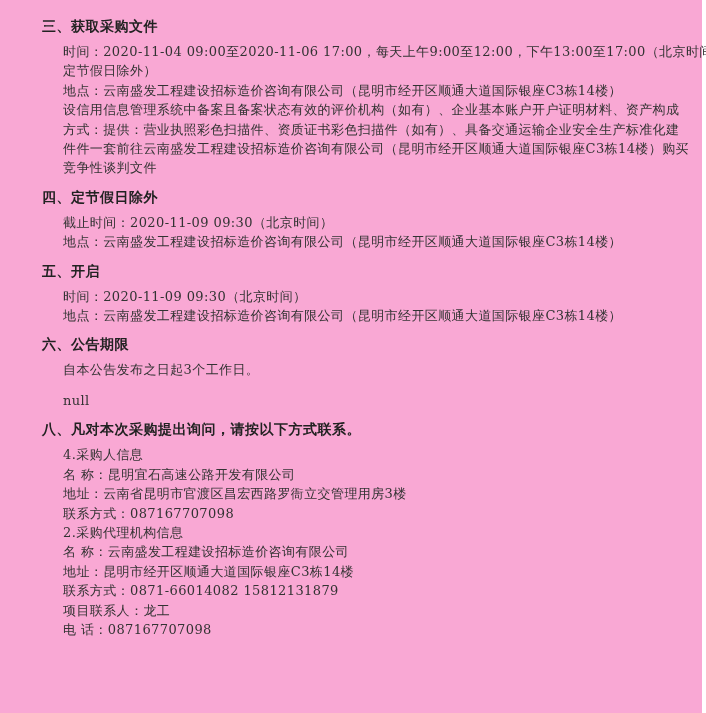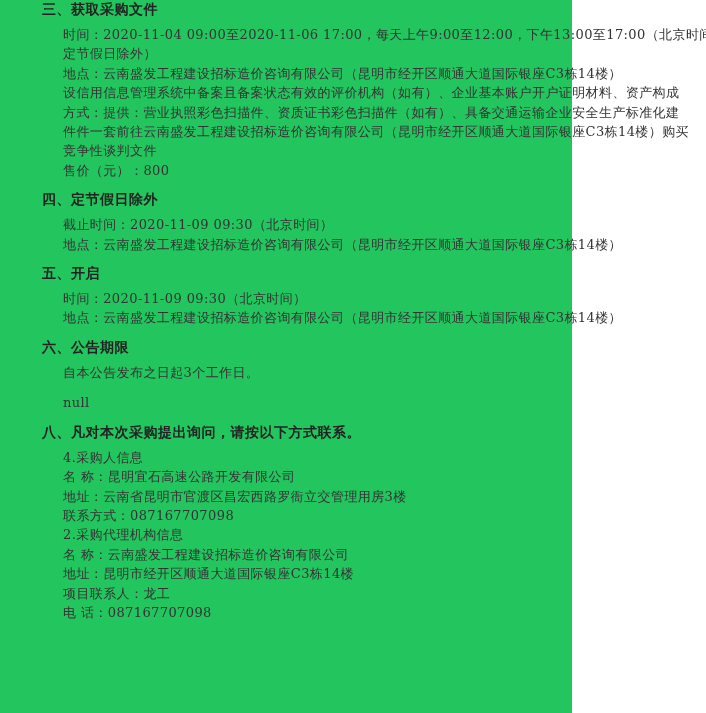--- a/index.html
+++ b/index.html
@@ -7,24 +7,24 @@
     padding: 0;
     background: #ffffff;
   }
   body {
     width: 706px;
     height: 713px;
     overflow: hidden;
   }
   .doc {
     box-sizing: border-box;
-    width: 572px;
+    width: 702px;
     height: 713px;
-    padding: 1px 38px 0 42px;
-    background: #22c55e;
+    padding: 18px 38px 0 42px;
+    background: #f9a8d4;
   }
   .section {
     margin-bottom: 11px;
   }
   .section-heading {
     font-family: "Liberation Sans", "DejaVu Sans", sans-serif;
     font-weight: bold;
     font-size: 14px;
     line-height: 16px;
     letter-spacing: 0.5px;
@@ -51,21 +51,20 @@
   <div class="section">
     <h2 class="section-heading">三、获取采购文件</h2>
     <div class="section-body">
       <div class="doc-line">时间：2020-11-04 09:00至2020-11-06 17:00，每天上午9:00至12:00，下午13:00至17:00（北京时间，法</div>
       <div class="doc-line">定节假日除外）</div>
       <div class="doc-line">地点：云南盛发工程建设招标造价咨询有限公司（昆明市经开区顺通大道国际银座C3栋14楼）</div>
       <div class="doc-line">设信用信息管理系统中备案且备案状态有效的评价机构（如有）、企业基本账户开户证明材料、资产构成</div>
       <div class="doc-line">方式：提供：营业执照彩色扫描件、资质证书彩色扫描件（如有）、具备交通运输企业安全生产标准化建</div>
       <div class="doc-line">件件一套前往云南盛发工程建设招标造价咨询有限公司（昆明市经开区顺通大道国际银座C3栋14楼）购买</div>
       <div class="doc-line">竞争性谈判文件</div>
-      <div class="doc-line">售价（元）：800</div>
     </div>
   </div>
 
   <div class="section">
     <h2 class="section-heading">四、定节假日除外</h2>
     <div class="section-body">
       <div class="doc-line">截止时间：2020-11-09 09:30（北京时间）</div>
       <div class="doc-line">地点：云南盛发工程建设招标造价咨询有限公司（昆明市经开区顺通大道国际银座C3栋14楼）</div>
     </div>
   </div>
@@ -94,18 +93,19 @@
   <div class="section">
     <h2 class="section-heading">八、凡对本次采购提出询问，请按以下方式联系。</h2>
     <div class="section-body">
       <div class="doc-line">4.采购人信息</div>
       <div class="doc-line">名 称：昆明宜石高速公路开发有限公司</div>
       <div class="doc-line">地址：云南省昆明市官渡区昌宏西路罗衙立交管理用房3楼</div>
       <div class="doc-line">联系方式：087167707098</div>
       <div class="doc-line">2.采购代理机构信息</div>
       <div class="doc-line">名 称：云南盛发工程建设招标造价咨询有限公司</div>
       <div class="doc-line">地址：昆明市经开区顺通大道国际银座C3栋14楼</div>
+      <div class="doc-line">联系方式：0871-66014082 15812131879</div>
       <div class="doc-line">项目联系人：龙工</div>
       <div class="doc-line">电  话：087167707098</div>
     </div>
   </div>
 
 </div>
 
 </body></html>

